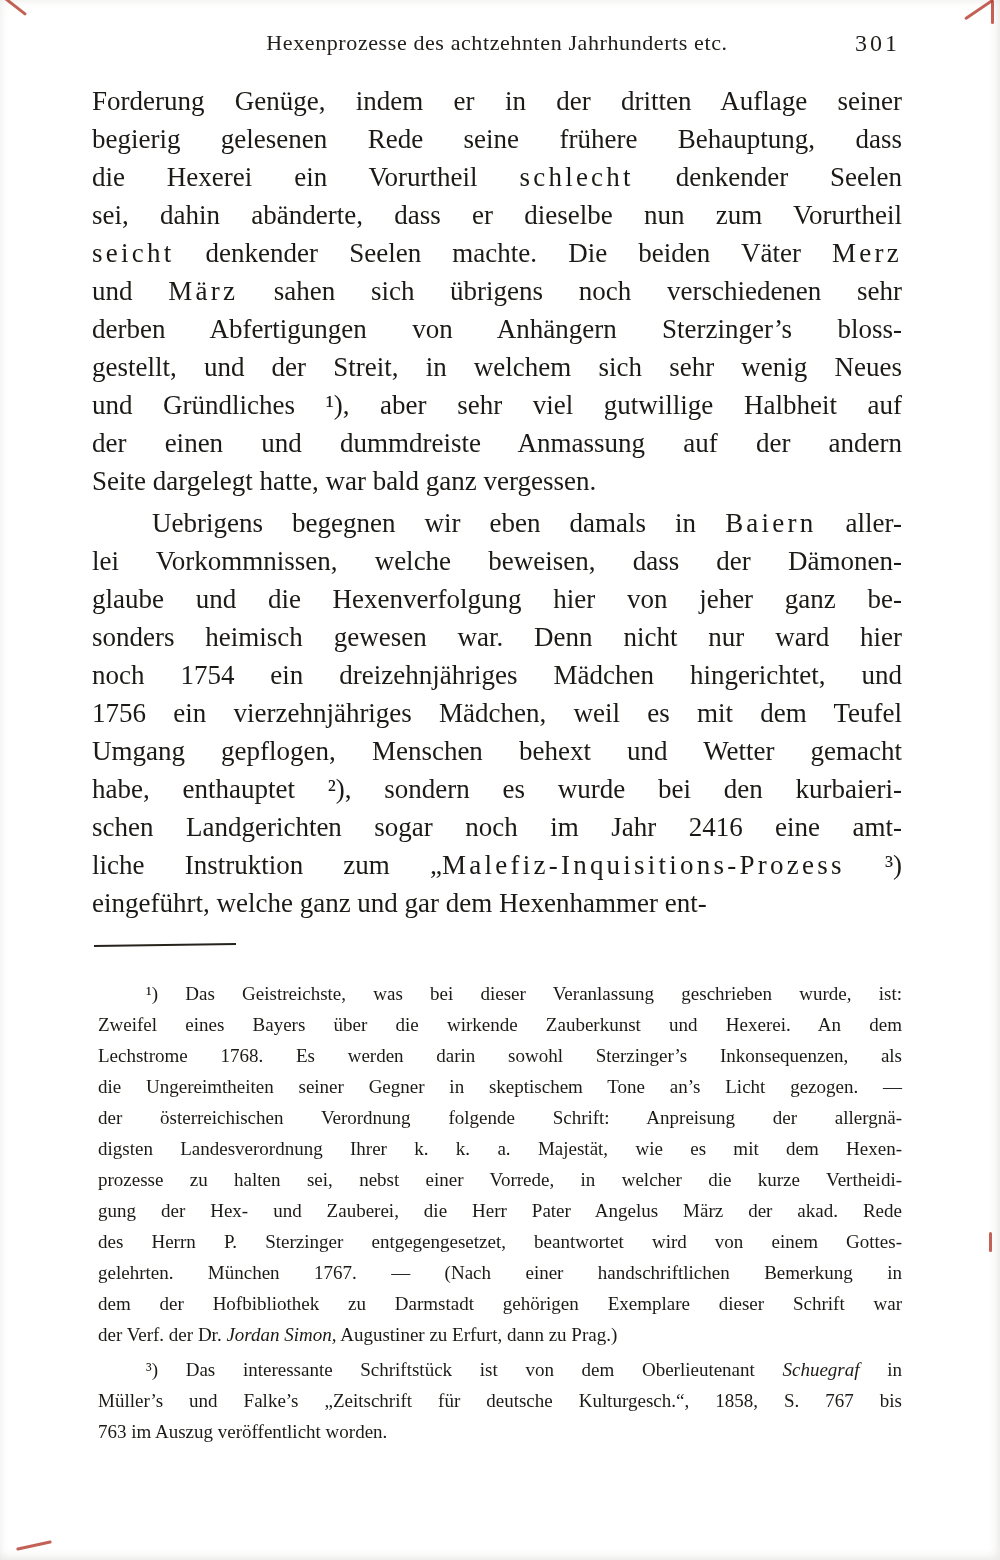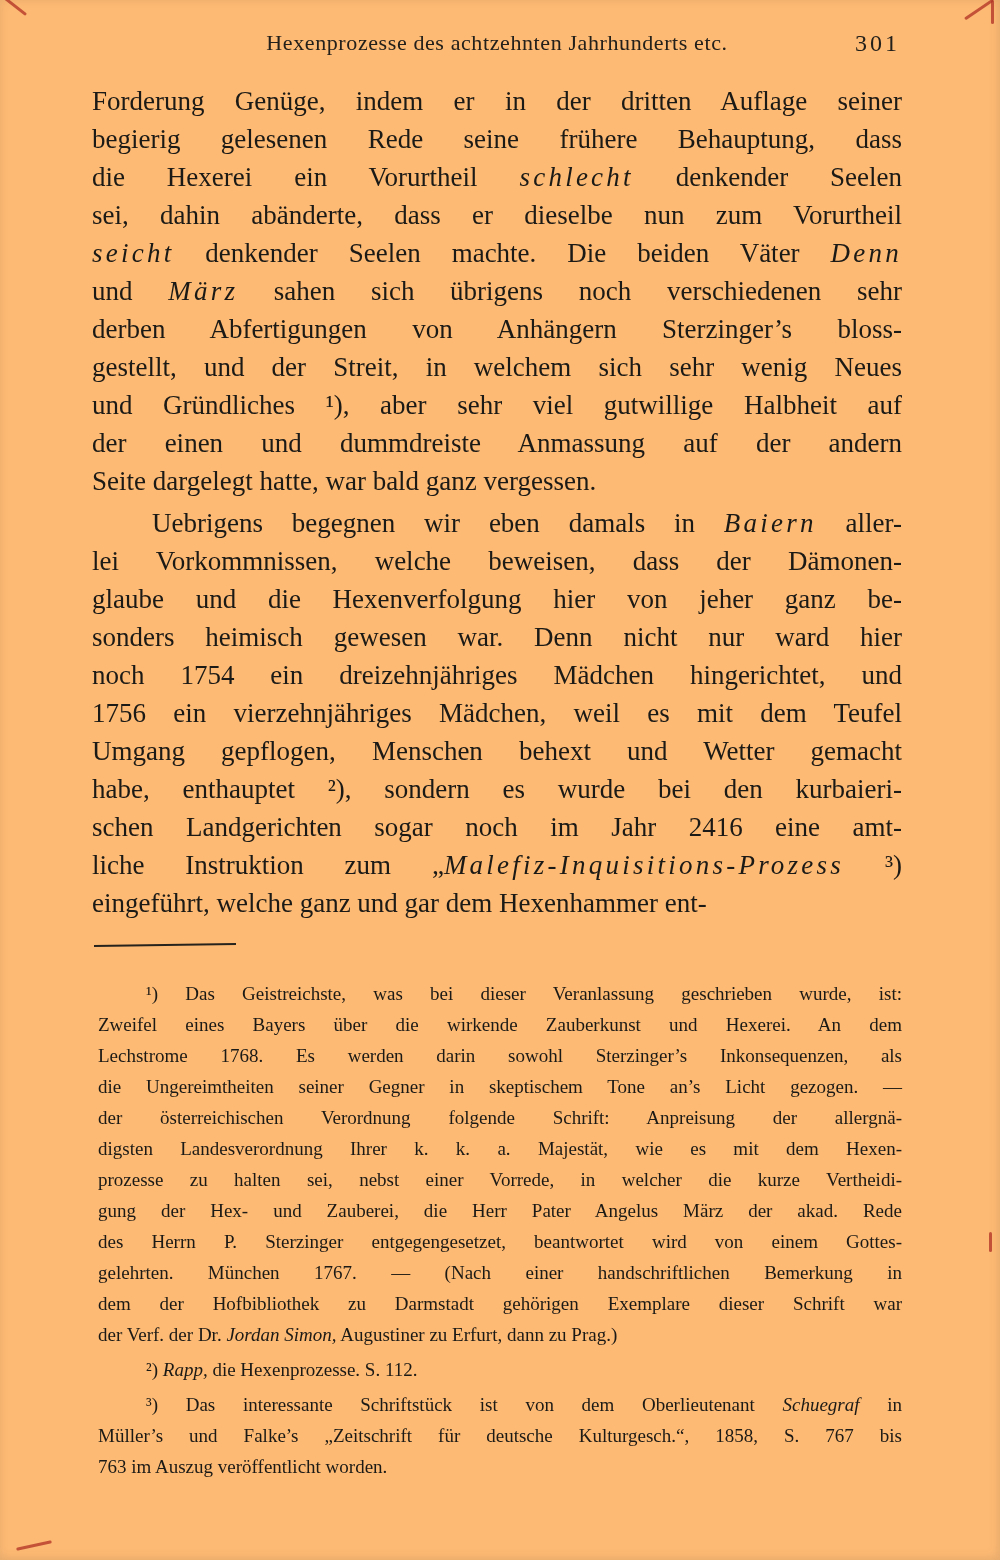--- a/index.html
+++ b/index.html
@@ -1,35 +1,35 @@
 <!DOCTYPE html>
 <html><head>
 <meta charset="utf-8">
 <style>
   html,body{margin:0;padding:0;background:#e8e6e0;}
   .page{
     position:relative;
     width:1000px;height:1560px;
     margin:0 auto;
-    background:#fdba74;
+    background:#ffffff;
     color:#1c1a16;
     font-family:"Liberation Serif","DejaVu Serif",serif;
     overflow:hidden;
     box-shadow:inset -3px -3px 10px rgba(80,70,55,.10), inset 2px 2px 8px rgba(80,70,55,.05);
   }
   .text-col{position:absolute;left:88px;top:0;width:818px;}
   .running-header{position:relative;margin-top:30px;height:34px;}
   .header-title{display:block;text-align:center;font-size:22px;letter-spacing:.6px;color:#23201b;}
   .page-number{position:absolute;right:6px;top:0;font-size:24px;letter-spacing:3px;color:#23201b;}
   .body-text{margin-top:18px;font-size:27px;line-height:38px;}
   .para{margin:4px;}
   .line{text-align:justify;text-align-last:justify;-moz-text-align-last:justify;}
   .line.last{text-align-last:left;-moz-text-align-last:left;}
   .para.indent > .line:first-child{padding-left:60px;}
-  .sp{letter-spacing:.12em;font-style:italic;}
+  .sp{letter-spacing:.12em;}
   .i{font-style:italic;}
   .footnote-rule{
     margin:22px 0 32px 6px;width:142px;height:0;
     border-top:2px solid #26221c;transform:rotate(-.8deg);
   }
   .footnotes{font-size:19px;line-height:31px;padding-left:6px;}
   .footnotes .para.indent > .line:first-child{padding-left:48px;}
   .scan-mark{position:absolute;background:#b23527;opacity:.78;border-radius:2px;}
   .mark-tl{left:2px;top:5px;width:27px;height:3px;transform:rotate(38deg);}
   .mark-tr{left:962px;top:8px;width:34px;height:3px;transform:rotate(-34deg);}
@@ -54,21 +54,21 @@
       <span class="header-title">Hexenprozesse des achtzehnten Jahrhunderts etc.</span>
       <span class="page-number">301</span>
     </div>
 
     <div class="body-text">
         <div class="para">
           <div class="line"><span>Forderung Genüge, indem er in der dritten Auflage seiner</span></div>
           <div class="line"><span>begierig gelesenen Rede seine frühere Behauptung, dass</span></div>
           <div class="line"><span>die Hexerei ein Vorurtheil </span><span class="sp">schlecht</span><span> denkender Seelen</span></div>
           <div class="line"><span>sei, dahin abänderte, dass er dieselbe nun zum Vorurtheil</span></div>
-          <div class="line"><span class="sp">seicht</span><span> denkender Seelen machte. Die beiden Väter </span><span class="sp">Denn</span></div>
+          <div class="line"><span class="sp">seicht</span><span> denkender Seelen machte. Die beiden Väter </span><span class="sp">Merz</span></div>
           <div class="line"><span>und </span><span class="sp">März</span><span> sahen sich übrigens noch verschiedenen sehr</span></div>
           <div class="line"><span>derben Abfertigungen von Anhängern Sterzinger’s bloss-</span></div>
           <div class="line"><span>gestellt, und der Streit, in welchem sich sehr wenig Neues</span></div>
           <div class="line"><span>und Gründliches ¹), aber sehr viel gutwillige Halbheit auf</span></div>
           <div class="line"><span>der einen und dummdreiste Anmassung auf der andern</span></div>
           <div class="line last"><span>Seite dargelegt hatte, war bald ganz vergessen.</span></div>
         </div>
         <div class="para indent">
           <div class="line"><span>Uebrigens begegnen wir eben damals in </span><span class="sp">Baiern</span><span> aller-</span></div>
           <div class="line"><span>lei Vorkommnissen, welche beweisen, dass der Dämonen-</span></div>
@@ -95,23 +95,20 @@
           <div class="line"><span>der österreichischen Verordnung folgende Schrift: Anpreisung der allergnä-</span></div>
           <div class="line"><span>digsten Landesverordnung Ihrer k. k. a. Majestät, wie es mit dem Hexen-</span></div>
           <div class="line"><span>prozesse zu halten sei, nebst einer Vorrede, in welcher die kurze Vertheidi-</span></div>
           <div class="line"><span>gung der Hex- und Zauberei, die Herr Pater Angelus März der akad. Rede</span></div>
           <div class="line"><span>des Herrn P. Sterzinger entgegengesetzet, beantwortet wird von einem Gottes-</span></div>
           <div class="line"><span>gelehrten. München 1767. — (Nach einer handschriftlichen Bemerkung in</span></div>
           <div class="line"><span>dem der Hofbibliothek zu Darmstadt gehörigen Exemplare dieser Schrift war</span></div>
           <div class="line last"><span>der Verf. der Dr. </span><span class="i">Jordan Simon,</span><span> Augustiner zu Erfurt, dann zu Prag.)</span></div>
         </div>
         <div class="para indent">
-          <div class="line last"><span>²) </span><span class="i">Rapp,</span><span> die Hexenprozesse. S. 112.</span></div>
-        </div>
-        <div class="para indent">
           <div class="line"><span>³) Das interessante Schriftstück ist von dem Oberlieutenant </span><span class="i">Schuegraf</span><span> in</span></div>
           <div class="line"><span>Müller’s und Falke’s „Zeitschrift für deutsche Kulturgesch.“, 1858, S. 767 bis</span></div>
           <div class="line last"><span>763 im Auszug veröffentlicht worden.</span></div>
         </div>
       </div>
 
   </div>
 </div>
 
 </body></html>

